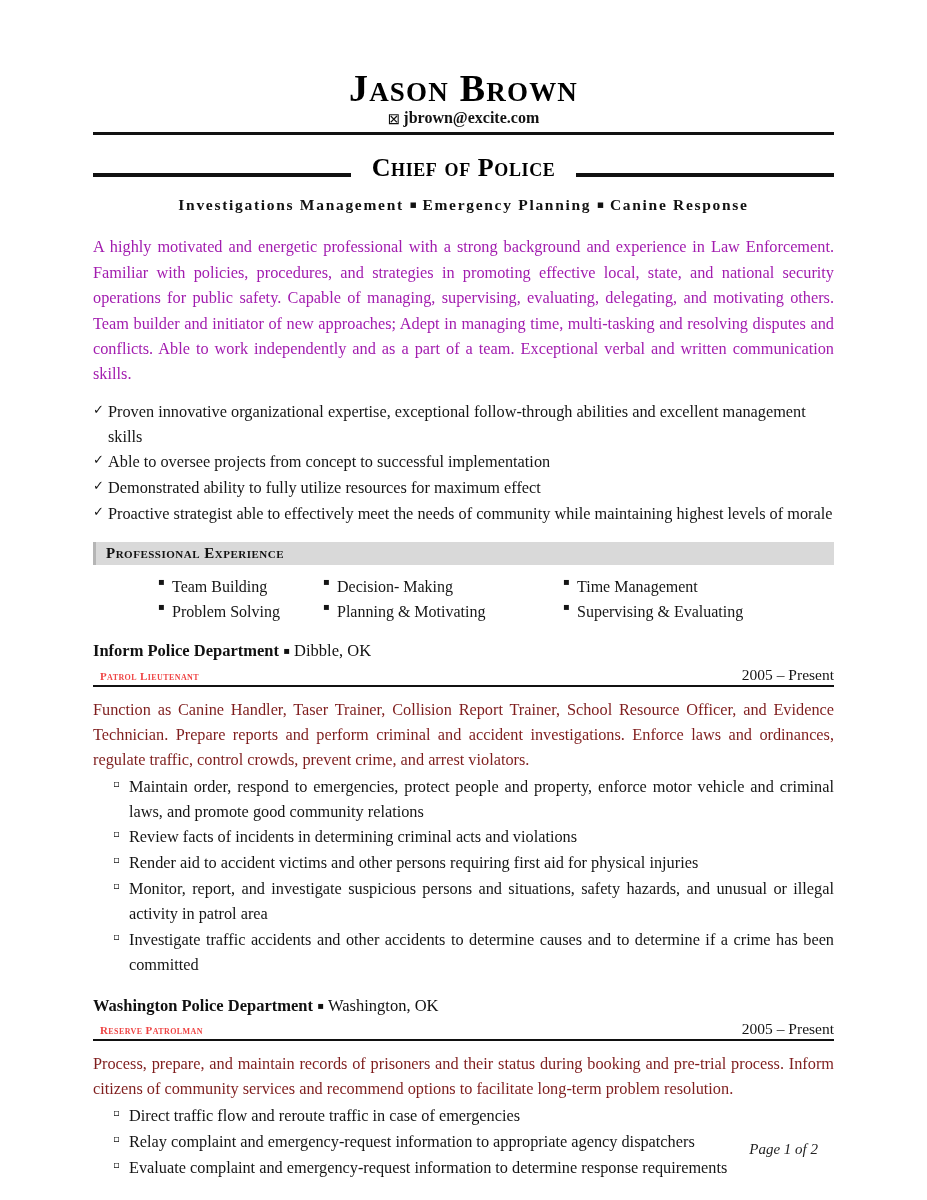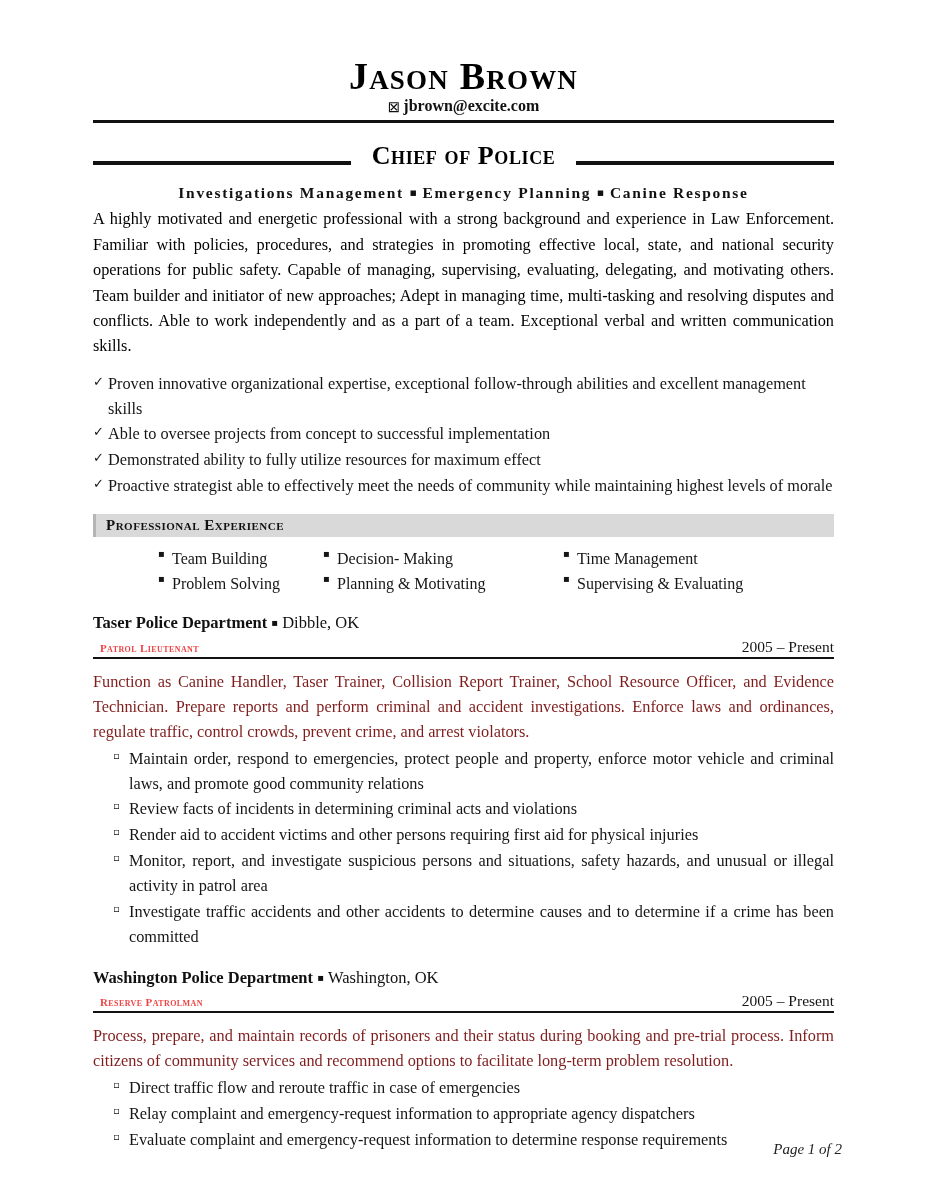--- a/index.html
+++ b/index.html
@@ -12,21 +12,21 @@
     height: 1200px;
     font-family: "Liberation Serif", "DejaVu Serif", serif;
     color: #1a1a1a;
     overflow: hidden;
   }
   .page {
     position: relative;
     width: 927px;
     height: 1200px;
     box-sizing: border-box;
-    padding: 0 93px;
+    padding: 12px 93px;
   }
 
   
   .name {
     text-align: center;
     font-size: 38px;
     font-weight: bold;
     font-variant: small-caps;
     letter-spacing: 1.2px;
     line-height: 1;
@@ -105,22 +105,22 @@
     font-size: 11px;
     vertical-align: 2px;
     letter-spacing: 0;
   }
 
   
   .summary {
     text-align: justify;
     font-size: 16.3px;
     line-height: 1.56;
-    margin-top: 4px;
-    color: #000000;
+    margin-top: 20px;
+    color: #a21caf;
   }
 
   
   .check-list {
     list-style: none;
     margin: 13px 0 0 0;
     padding: 0;
   }
   .check-list li {
     position: relative;
@@ -236,21 +236,21 @@
     position: absolute;
     left: 20px;
     top: 1px;
     font-family: "DejaVu Sans", sans-serif;
     font-size: 10px;
   }
 
   
   .footer {
     position: absolute;
-    right: 85px;
+    right: 109px;
     bottom: 42px;
     font-size: 15px;
     font-style: italic;
     color: #222;
   }
 </style>
 </head>
 <body>
 
 <div class="page">
@@ -325,21 +325,21 @@
       <span>Planning &amp; Motivating</span>
     </div>
     <div class="skill">
       <span class="mark">▪</span>
       <span>Supervising &amp; Evaluating</span>
     </div>
   </div>
 
   <div class="job">
     <div class="job-company">
-      <span>Taser Police Department</span>
+      <span>Inform Police Department</span>
       <span class="sep">▪</span>
       <span class="loc">Dibble, OK</span>
     </div>
     <div class="job-title-row">
       <span class="job-role">Patrol Lieutenant</span>
       <span class="job-dates">2005 – Present</span>
     </div>
     <div class="job-desc">Function as Canine Handler, Taser Trainer, Collision Report Trainer, School Resource Officer, and Evidence Technician. Prepare reports and perform criminal and accident investigations. Enforce laws and ordinances, regulate traffic, control crowds, prevent crime, and arrest violators.</div>
     <ul class="sq-list">
       <li>

